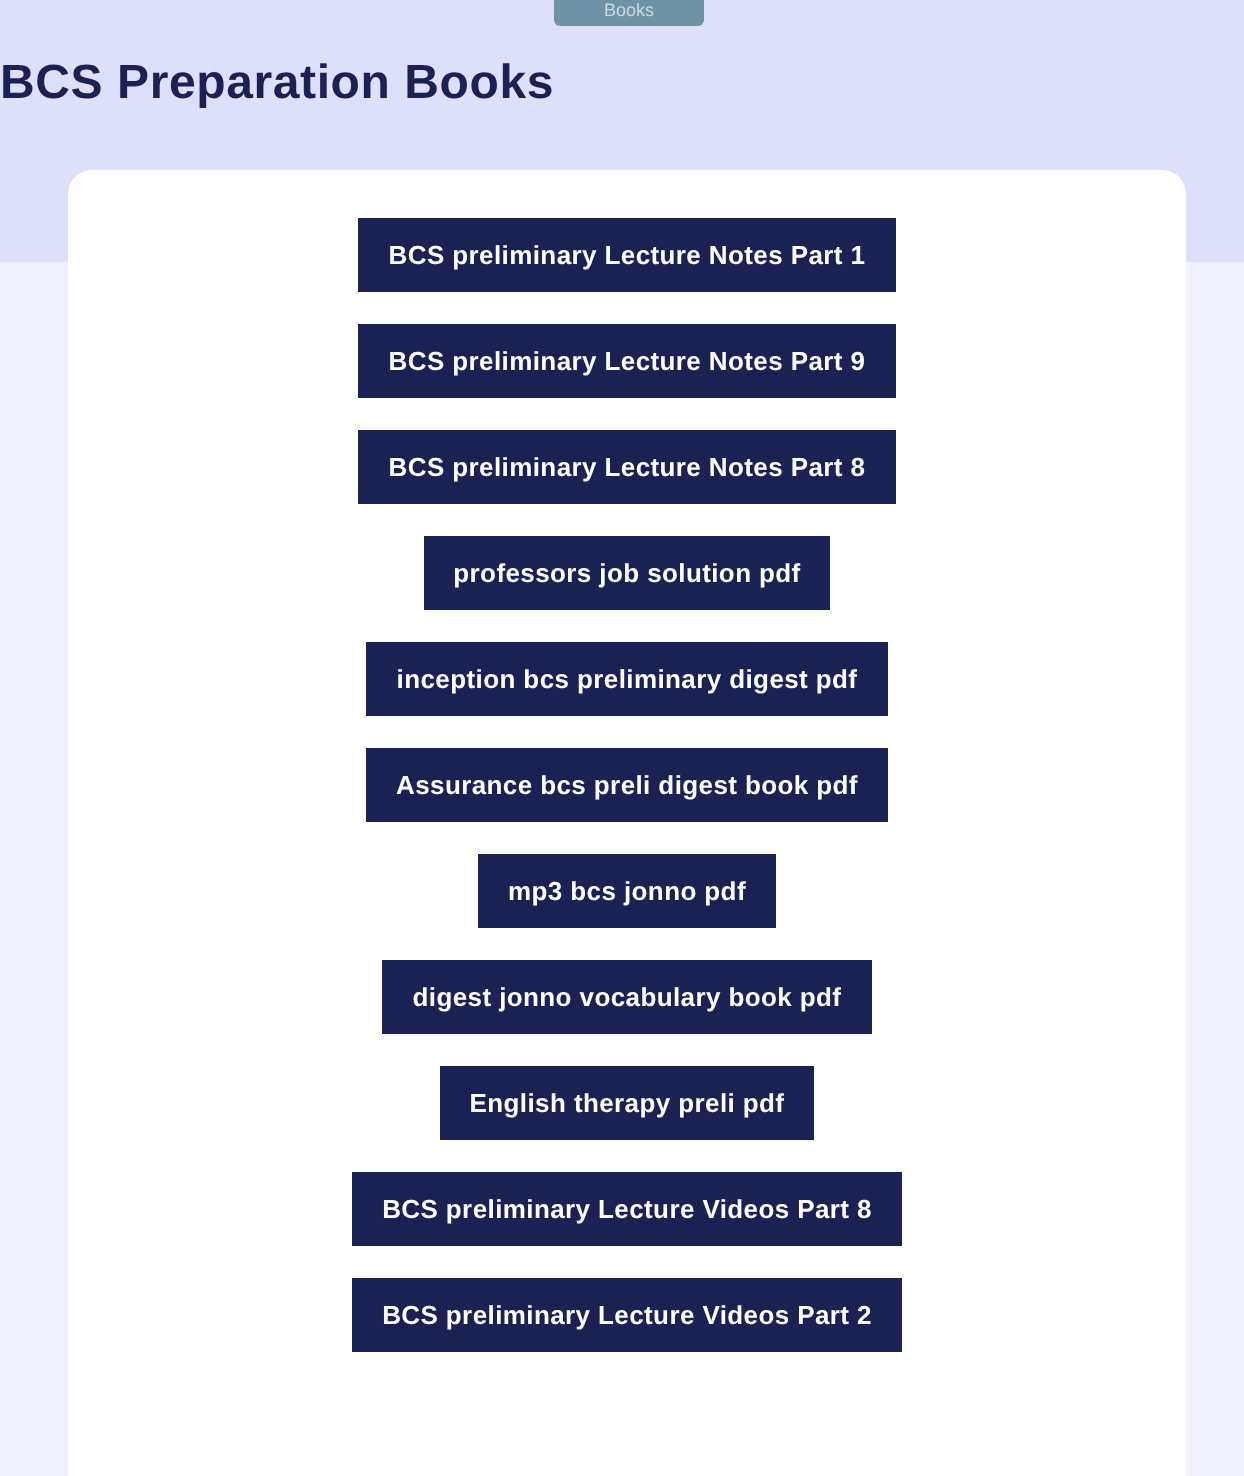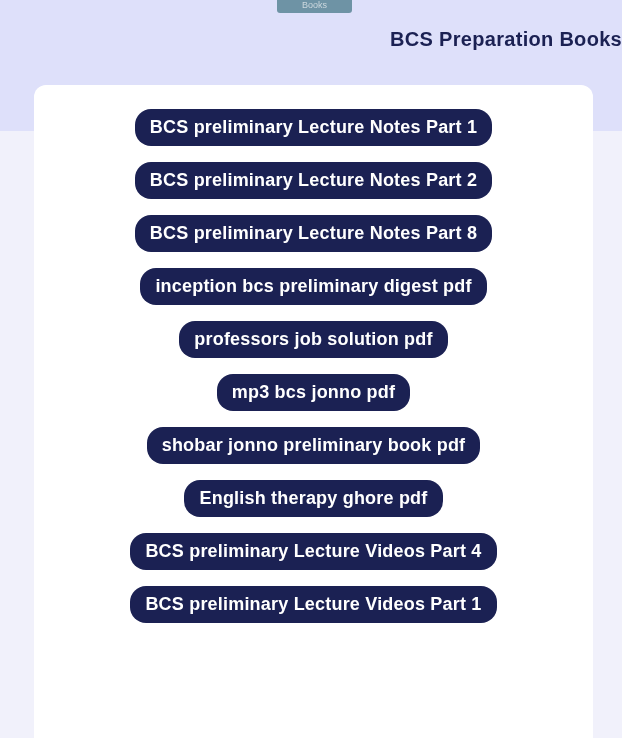--- a/index.html
+++ b/index.html
@@ -38,22 +38,22 @@
     align-items: flex-end;
     justify-content: center;
     padding-bottom: 3px;
     cursor: pointer;
   }
   .page-title {
     position: absolute;
     top: 28px;
     left: 0;
     width: 622px;
-    text-align: right;
-    font-size: 20px;
+    text-align: left;
+    font-size: 24px;
     font-weight: bold;
     letter-spacing: 0.3px;
     color: #1b2153;
   }
   .card {
     position: absolute;
     top: 85px;
     left: 34px;
     width: 559px;
     height: 700px;
@@ -69,47 +69,48 @@
   }
   .book-btn {
     height: 37px;
     display: inline-flex;
     align-items: center;
     justify-content: center;
     padding: 0 15px;
     background: #1b2153;
     color: #ffffff;
     font-family: "Liberation Sans", sans-serif;
-    font-size: 18px;
+    font-size: 13px;
     font-weight: bold;
     letter-spacing: 0.2px;
     border: none;
-    border-radius: 16px;
+    border-radius: 0;
     cursor: pointer;
     white-space: nowrap;
   }
 </style>
 </head>
 <body>
 
 <div class="page">
 
   <div class="top-band">
     <button class="books-chip">Books</button>
     <h1 class="page-title">BCS Preparation Books</h1>
   </div>
 
   <div class="card">
     <div class="button-list">
         <button class="book-btn">BCS preliminary Lecture Notes Part 1</button>
-        <button class="book-btn">BCS preliminary Lecture Notes Part 2</button>
+        <button class="book-btn">BCS preliminary Lecture Notes Part 9</button>
         <button class="book-btn">BCS preliminary Lecture Notes Part 8</button>
+        <button class="book-btn">professors job solution pdf</button>
         <button class="book-btn">inception bcs preliminary digest pdf</button>
-        <button class="book-btn">professors job solution pdf</button>
+        <button class="book-btn">Assurance bcs preli digest book pdf</button>
         <button class="book-btn">mp3 bcs jonno pdf</button>
-        <button class="book-btn">shobar jonno preliminary book pdf</button>
-        <button class="book-btn">English therapy ghore pdf</button>
-        <button class="book-btn">BCS preliminary Lecture Videos Part 4</button>
-        <button class="book-btn">BCS preliminary Lecture Videos Part 1</button>
+        <button class="book-btn">digest jonno vocabulary book pdf</button>
+        <button class="book-btn">English therapy preli pdf</button>
+        <button class="book-btn">BCS preliminary Lecture Videos Part 8</button>
+        <button class="book-btn">BCS preliminary Lecture Videos Part 2</button>
       </div>
   </div>
 
 </div>
 
 </body></html>

